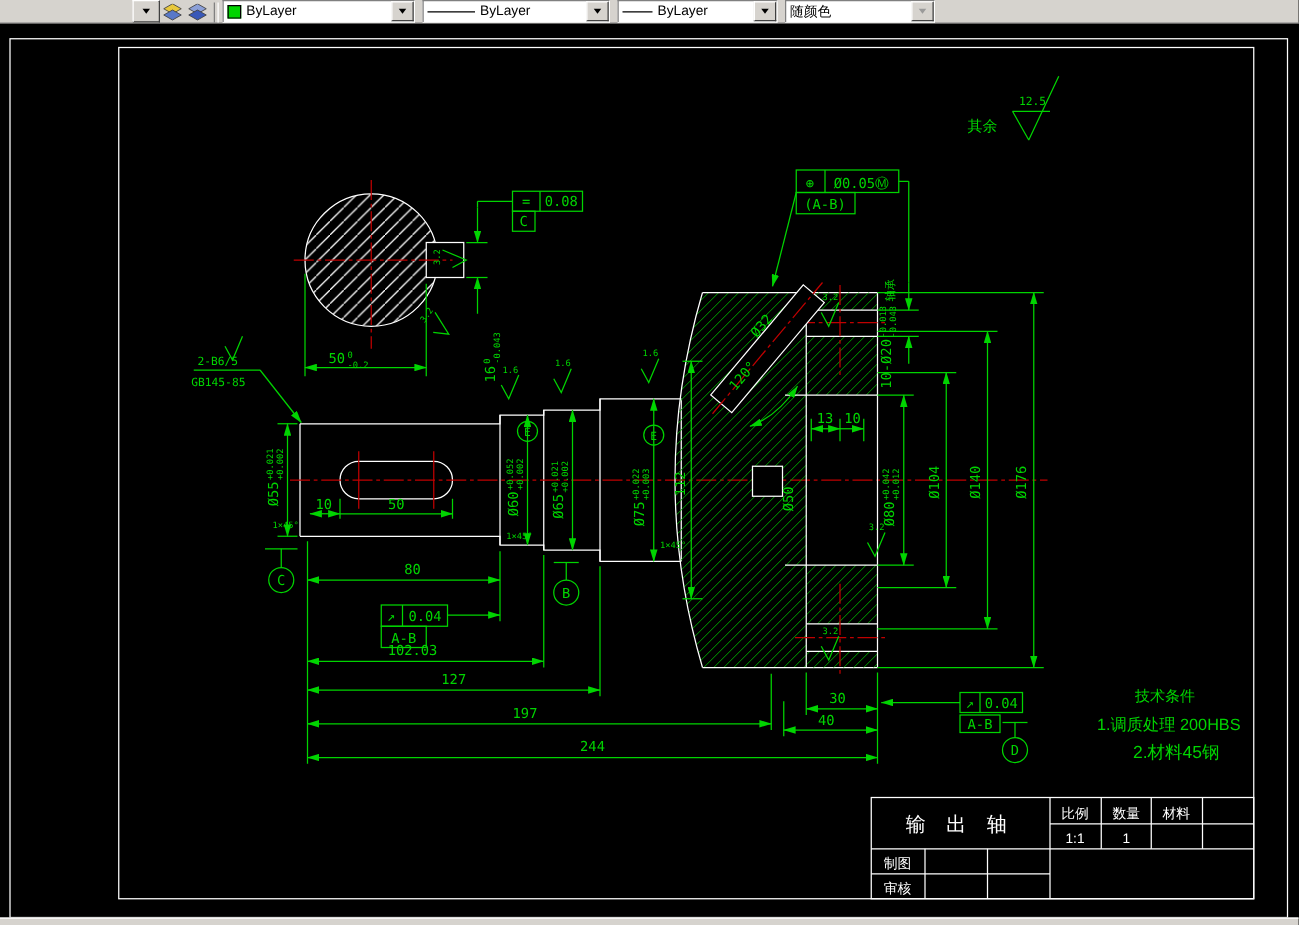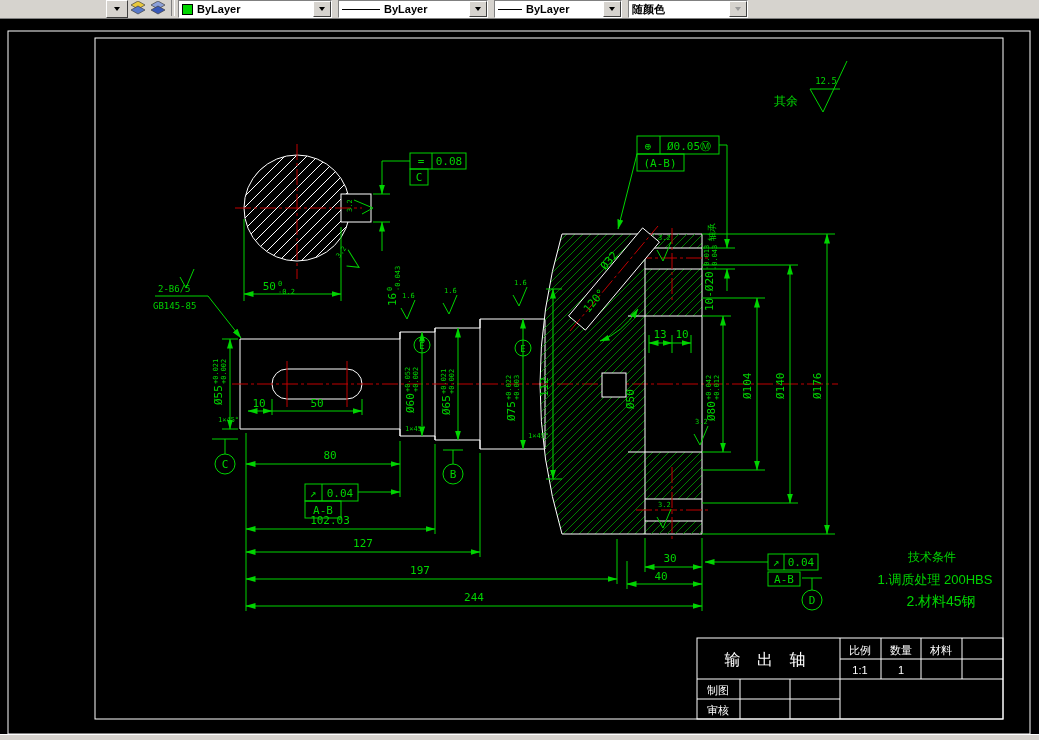--- a/index.html
+++ b/index.html
@@ -1,19 +1,19 @@
 <!DOCTYPE html>
 <html><head>
 <meta charset="utf-8">
 <style>
   html,body{margin:0;padding:0;background:#000;width:1039px;height:740px;overflow:hidden;
     font-family:"Liberation Sans",sans-serif;}
   
-  .toolbar{height:18px;background:#d6d3ce;display:flex;align-items:flex-start;
-    border-bottom:1px solid #808080;font-size:11px;color:#000;font-weight:bold;}
+  .toolbar{height:18px;background:#d6d3ce;display:flex;align-items:flex-end;
+    border-bottom:1px solid #808080;font-size:11px;color:#000;}
   .tb-spacer{width:106px;height:100%;}
   .tb-btn{width:20px;height:16px;background:#d6d3ce;border:1px solid;
     border-color:#fff #404040 #404040 #fff;display:flex;align-items:center;justify-content:center;}
   .arr-dn{width:0;height:0;border:3px solid transparent;border-top:4px solid #000;margin-top:3px;}
   .arr-dn.gray{border-top-color:#9a9a9a;}
   .tb-icon{width:18px;height:16px;margin:0 1px;display:flex;align-items:center;justify-content:center;}
   .tb-sep{width:2px;height:16px;border-left:1px solid #808080;border-right:1px solid #fff;margin:0 3px;}
   .combo{height:16px;background:#fff;border:1px solid;border-color:#808080 #fff #fff #808080;
     display:flex;align-items:center;margin-right:6px;position:relative;}
   .combo .pad{padding:0 3px;display:flex;align-items:center;gap:4px;flex:1;white-space:nowrap;overflow:hidden;}

